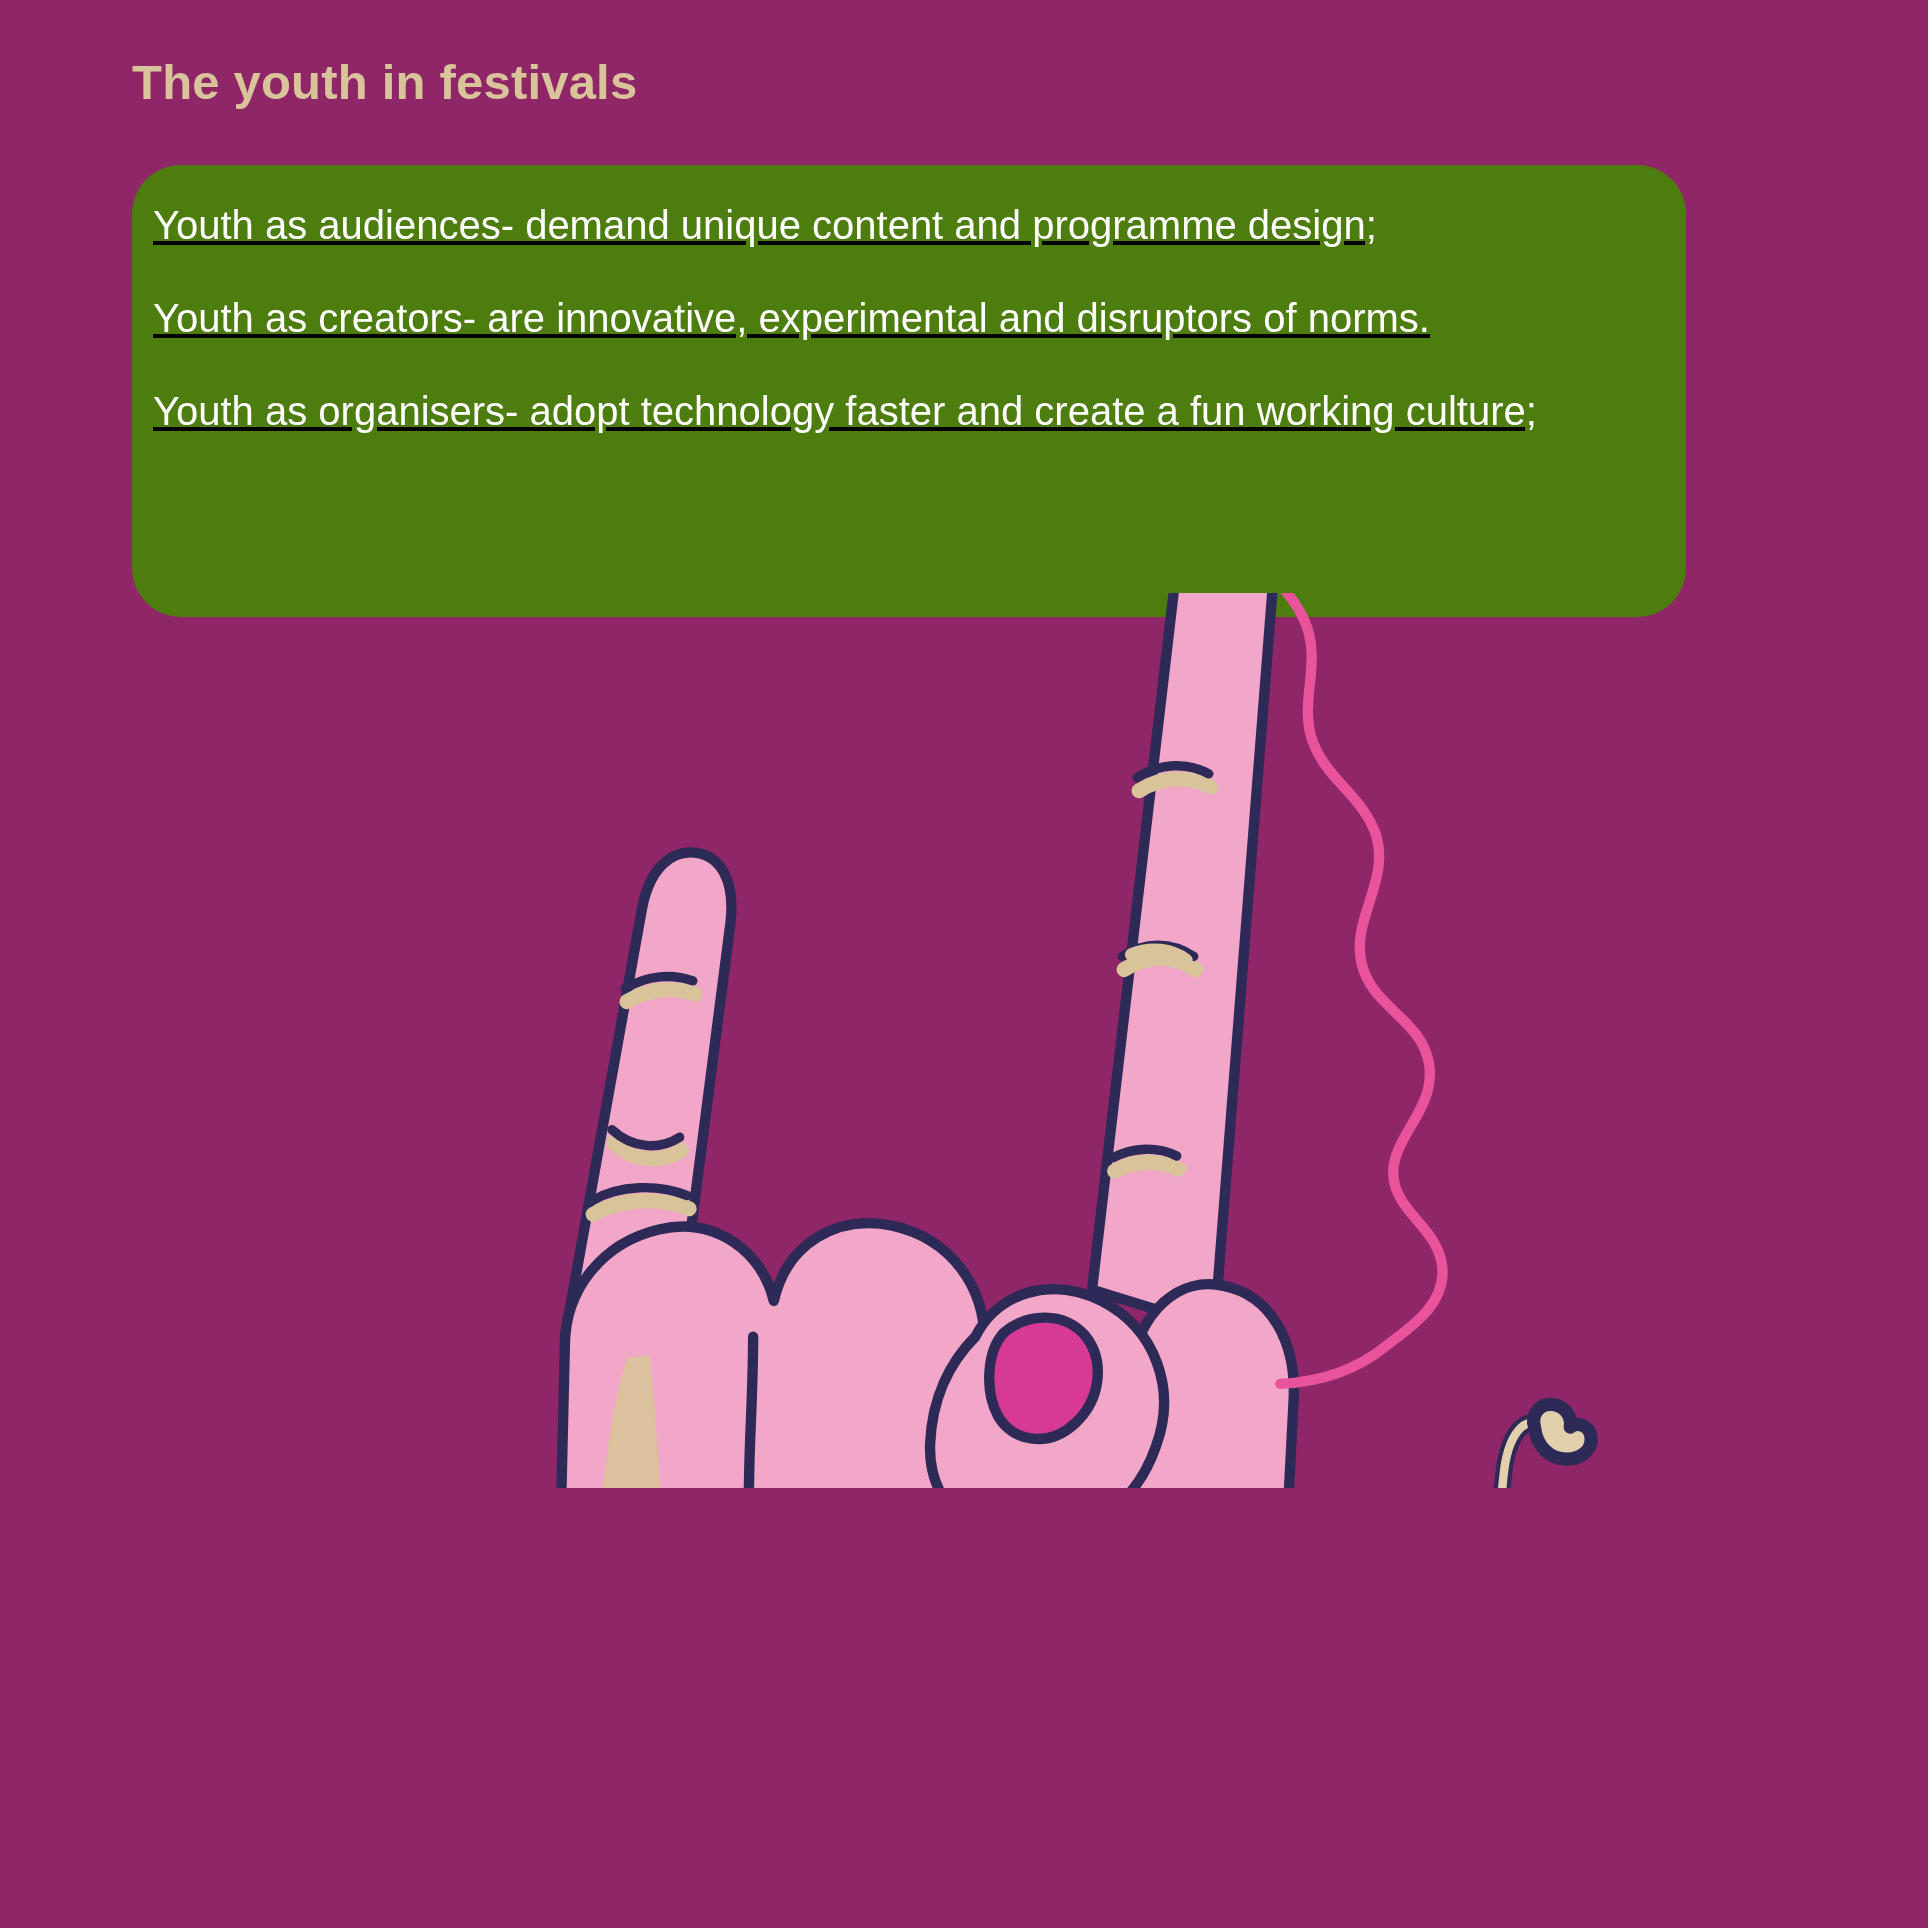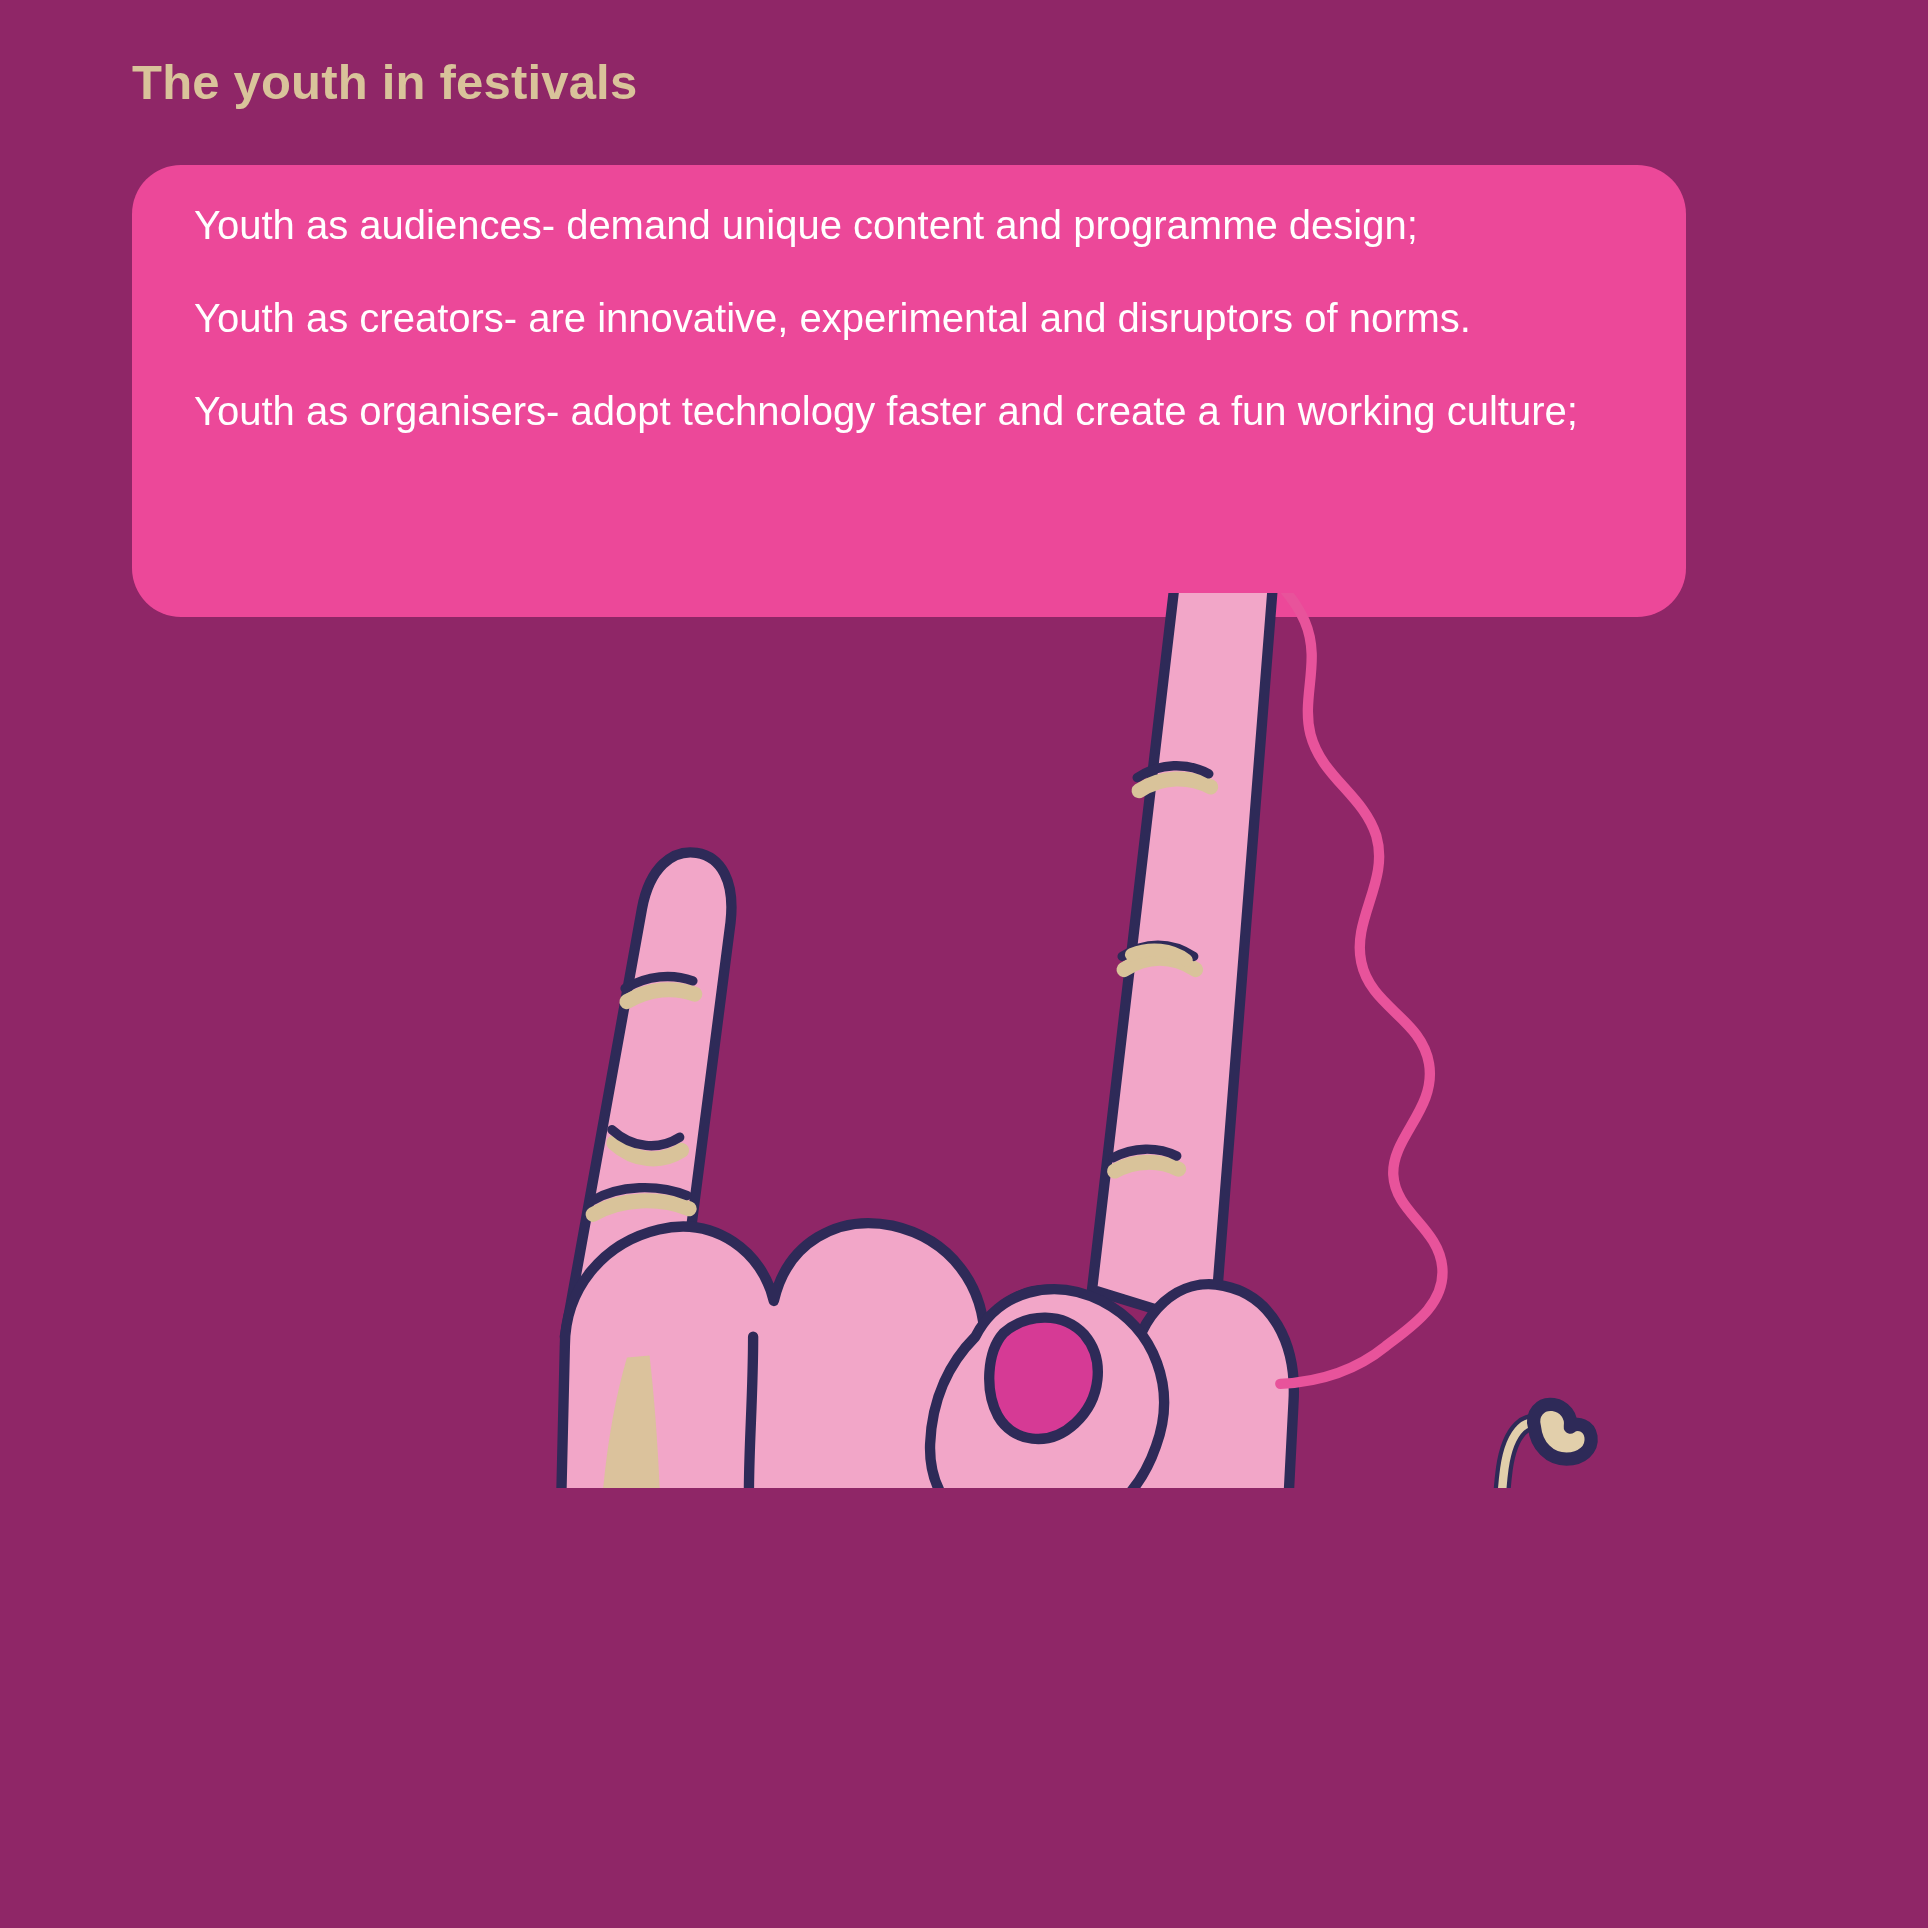--- a/index.html
+++ b/index.html
@@ -34,24 +34,25 @@
     line-height: 1.1;
   }
 
   
   #text-card {
     position: absolute;
     left: 132px;
     top: 165px;
     width: 1554px;
     height: 452px;
-    background: #ec4899;
+    background: #4d7c0f;
     border-radius: 49px;
     box-sizing: border-box;
-    padding: 34px 45px 28px 62px;
+    padding: 34px 45px 28px 21px;
+    text-decoration: underline;
   }
   .card-para {
     color: #ffffff;
     font-size: 40px;
     line-height: 1.30;
     margin: 0 0 41px 0;
     font-weight: 400;
   }
   .card-para:last-child { margin-bottom: 0; }
 

